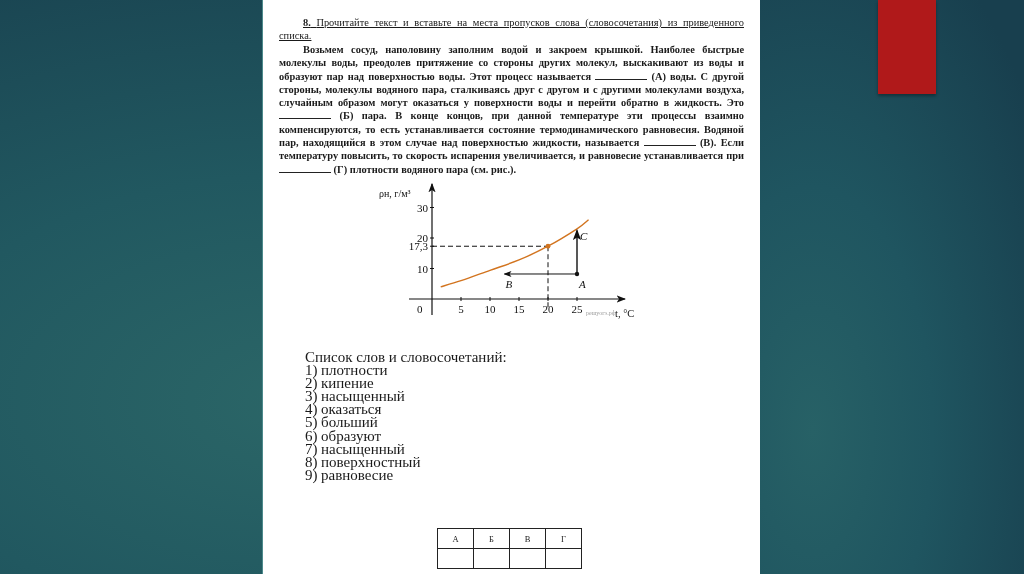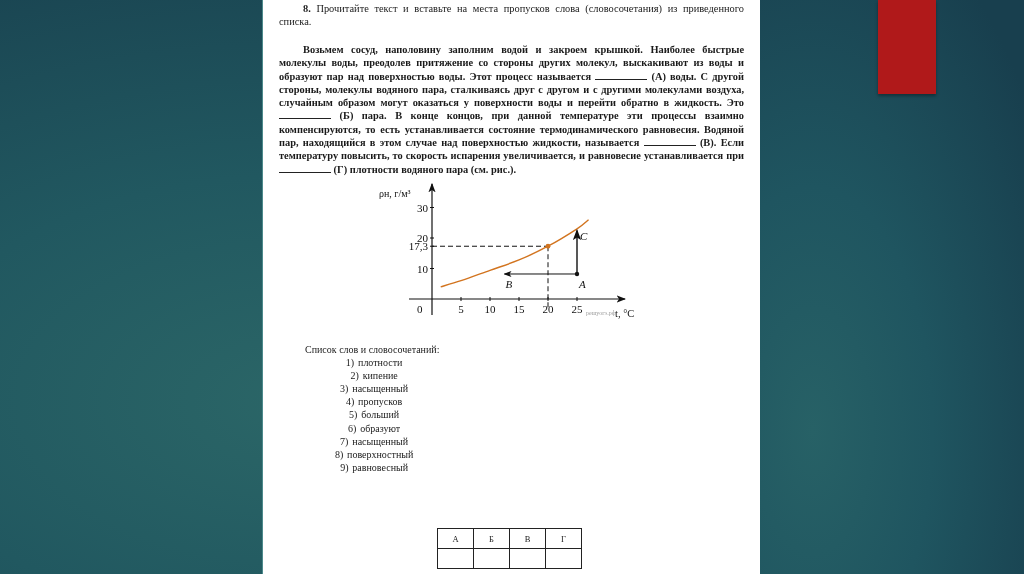--- a/index.html
+++ b/index.html
@@ -8,36 +8,36 @@
     font-family:"Liberation Serif","DejaVu Serif",serif;}
   .bg-right{position:absolute;left:760px;top:0;width:264px;height:574px;
     background:radial-gradient(ellipse at 20% 75%, #276166 0%, #1f5560 40%, #183f4e 90%);}
   .page-edge{position:absolute;left:262px;top:0;width:1px;height:574px;background:#4d8a8c;}
   .page{position:absolute;left:263px;top:0;width:497px;height:574px;background:#ffffff;overflow:hidden;color:#1a1a1a;}
   .red-tab{position:absolute;left:878px;top:0;width:58px;height:94px;background:#b0191a;box-shadow:0 2px 3px rgba(0,0,0,0.35);}
   .txt{position:absolute;left:16px;width:465px;font-size:10.4px;line-height:13.3px;text-align:justify;}
   .indent{text-indent:24px;}
   .task-num{font-weight:bold;}
   .blank{display:inline-block;width:52px;border-bottom:1px solid #222;height:9px;vertical-align:baseline;}
-  .list{position:absolute;left:42px;top:343px;font-size:10px;line-height:13.1px;text-align:center;}
+  .list{position:absolute;left:42px;top:351px;font-size:15px;line-height:13.1px;}
   .list-item .n{display:inline-block;width:16px;}
   svg text{font-family:"Liberation Serif","DejaVu Serif",serif;}
   table.answer{position:absolute;left:174px;top:528px;border-collapse:collapse;}
   table.answer td{border:1.3px solid #222;width:35px;height:19px;text-align:center;font-size:8.5px;padding:0;}
 </style>
 </head>
 <body>
 
 <div class="bg-right"></div>
 <div class="red-tab"></div>
 <div class="page-edge"></div>
 
 <div class="page">
 
-  <div class="txt indent" style="top:2px;">
+  <div class="txt indent" style="top:16px;text-decoration:underline;">
     <span class="task-num">8.</span>
     <span>Прочитайте текст и вставьте на места пропусков слова (словосочетания) из приведенного списка.</span>
   </div>
 
   <div class="txt indent" style="top:43px;font-weight:bold;">
     <span>Возьмем сосуд, наполовину заполним водой и закроем крышкой. Наиболее быстрые молекулы воды, преодолев притяжение со стороны других молекул, выскакивают из воды и образуют пар над поверхностью воды. Этот процесс называется</span>
     <span class="blank"></span>
     <span>(А) воды. С другой стороны, молекулы водяного пара, сталкиваясь друг с другом и с другими молекулами воздуха, случайным образом могут оказаться у поверхности воды и перейти обратно в жидкость. Это</span>
     <span class="blank"></span>
     <span>(Б) пара. В конце концов, при данной температуре эти процессы взаимно компенсируются, то есть устанавливается состояние термодинамического равновесия. Водяной пар, находящийся в этом случае над поверхностью жидкости, называется</span>
@@ -90,26 +90,26 @@
     <text x="54" y="133" font-size="11" fill="#111">0</text>
     <text x="223" y="135" font-size="6" fill="#9a9a9a">решуогэ.рф</text>
   </svg>
 
   <div class="list">
     <div>Список слов и словосочетаний:</div>
     <div id="word-items">
         <div class="list-item"><span class="n">1)</span><span>плотности</span></div>
         <div class="list-item"><span class="n">2)</span><span>кипение</span></div>
         <div class="list-item"><span class="n">3)</span><span>насыщенный</span></div>
-        <div class="list-item"><span class="n">4)</span><span>пропусков</span></div>
+        <div class="list-item"><span class="n">4)</span><span>оказаться</span></div>
         <div class="list-item"><span class="n">5)</span><span>больший</span></div>
         <div class="list-item"><span class="n">6)</span><span>образуют</span></div>
         <div class="list-item"><span class="n">7)</span><span>насыщенный</span></div>
         <div class="list-item"><span class="n">8)</span><span>поверхностный</span></div>
-        <div class="list-item"><span class="n">9)</span><span>равновесный</span></div>
+        <div class="list-item"><span class="n">9)</span><span>равновесие</span></div>
       </div>
   </div>
 
 
   <table class="answer">
     <tbody>
         <tr id="answer-header-row">
           <td>А</td>
           <td>Б</td>
           <td>В</td>

